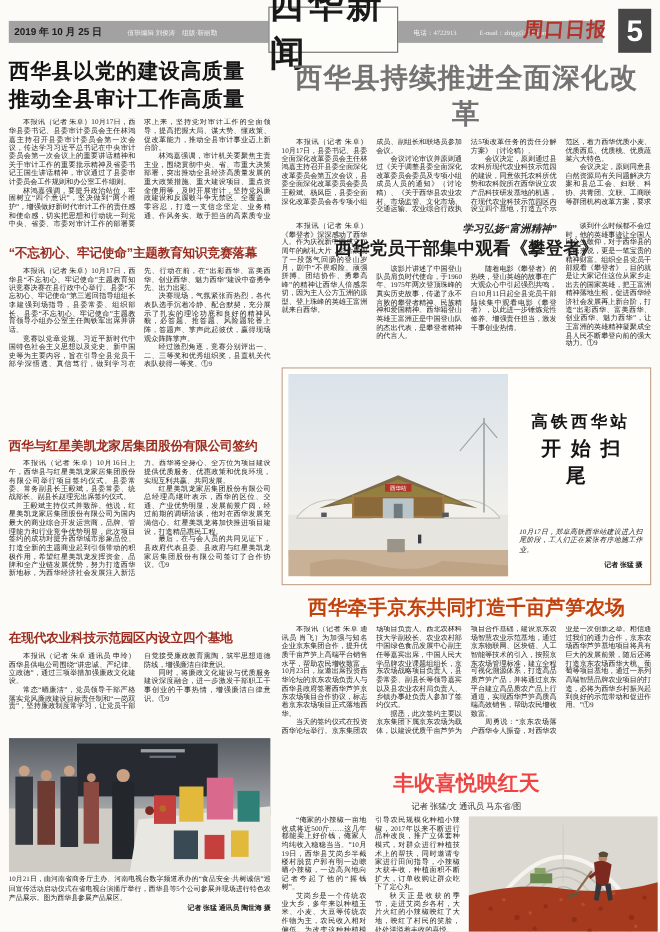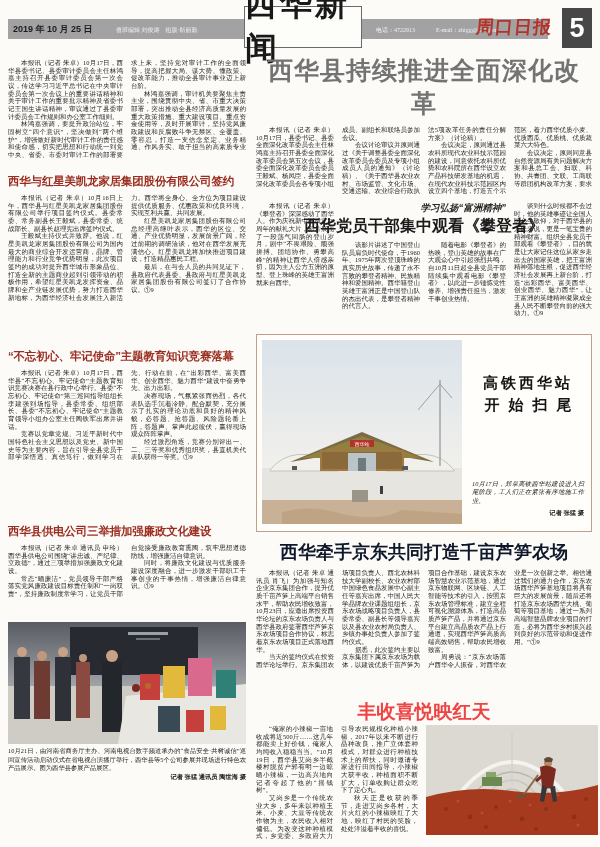--- a/index.html
+++ b/index.html
@@ -29,37 +29,37 @@
   .col-right{flex:1;min-width:0;}
   p{margin:0;text-indent:2em;text-align:justify;}
   .text{font-size:6.5px;line-height:1.18;color:#1f1f1f;overflow:hidden;}
   .cols2{column-count:2;column-gap:8px;}
   .cols4{column-count:4;column-gap:8px;}
   h1,h2,h3{margin:0;font-family:"Liberation Sans",sans-serif;}
   .hl-a{font-size:19px;line-height:1.3;color:#141414;letter-spacing:.5px;font-weight:bold;}
   .hl-sub{font-size:11.5px;color:#9b2d20;margin:9px 0 5px;font-weight:bold;letter-spacing:-.2px;}
   .hl-reform{font-size:25px;color:#737373;text-align:center;letter-spacing:1px;font-weight:bold;
              margin-bottom:6px;}
-  .hl-center{font-size:18px;color:#0f172a;text-align:center;font-weight:bold;margin:8px 0 5px;}
+  .hl-center{font-size:18px;color:#c2410c;text-align:center;font-weight:bold;margin:8px 0 5px;}
   .hl-black{color:#ef4444;}
   .kicker{font-size:9.5px;font-weight:bold;font-style:italic;text-align:right;color:#2c2c2c;
           font-family:"Liberation Serif",serif;}
   .movie-wrap{display:flex;gap:8px;margin-top:6px;height:124px;}
   .movie-col{width:78px;flex:none;}
   .movie-center{flex:1;min-width:0;}
   .movie-hl{position:relative;left:50%;transform:translateX(-50%);width:max-content;
             font-size:16px;font-weight:bold;color:#1b1b1b;margin:1px 0 4px;
             font-family:"Liberation Sans",sans-serif;}
   .station-box{margin-top:8px;border:1px solid #c2a088;background:#fffefb;padding:5px;
                height:186px;display:flex;gap:8px;}
   .station-right{flex:1;position:relative;}
   .station-title{margin-top:34px;text-align:center;font-family:"Liberation Sans",sans-serif;
                  font-weight:bold;color:#141414;}
   .station-title .l1{font-size:15px;letter-spacing:3px;}
-  .station-title .l2{font-size:15px;letter-spacing:9px;margin-top:3px;text-indent:9px;}
+  .station-title .l2{font-size:18px;letter-spacing:9px;margin-top:3px;text-indent:9px;}
   .station-cap{position:absolute;left:2px;right:2px;bottom:20px;font-size:6.3px;
                line-height:1.4;font-style:italic;text-align:justify;}
   .station-credit{position:absolute;right:2px;bottom:8px;font-size:6.3px;font-weight:bold;}
   .byline{font-size:7.5px;text-align:center;color:#333;margin:3px 0 4px;}
   .harvest-row{display:flex;gap:8px;height:160px;}
   .harvest-left{width:162px;flex:none;}
   .harvest-right{flex:1;min-width:0;}
   .photo-cap{font-size:6.3px;line-height:1.35;text-align:justify;margin-top:3px;}
   .cap-credit{text-align:right;font-weight:bold;text-indent:0;}
   figure{margin:0;}
@@ -83,49 +83,53 @@
     </div>
     <div class="brand">周口日报</div>
     <div class="pagenum">5</div>
   </header>
 
   <div class="content">
 
     <section class="col-left">
 
       <article>
+        <h1 class="hl-a">
+          <span>西华县以党的建设高质量</span><br>
+          <span>推动全县审计工作高质量</span>
+        </h1>
         <div class="text cols2" style="height:106px;margin-top:5px;">
             <p>本报讯（记者 朱卓）10月17日，西华县委书记、县委审计委员会主任林鸿嘉主持召开县委审计委员会第一次会议，传达学习习近平总书记在中央审计委员会第一次会议上的重要讲话精神和关于审计工作的重要批示精神及省委书记王国生讲话精神，审议通过了县委审计委员会工作规则和办公室工作细则。</p>
             <p>林鸿嘉强调，要提升政治站位，牢固树立“四个意识”，坚决做到“两个维护”，增强做好新时代审计工作的责任感和使命感，切实把思想和行动统一到党中央、省委、市委对审计工作的部署要求上来，坚持党对审计工作的全面领导，提高把握大局、谋大势、懂政策、促改革能力，推动全县审计事业迈上新台阶。</p>
             <p>林鸿嘉强调，审计机关要聚焦主责主业，围绕贯彻中央、省、市重大决策部署，突出推动全县经济高质量发展的重大政策措施、重大建设项目、重点资金使用等，及时开展审计，坚持党风廉政建设和反腐败斗争无禁区、全覆盖、零容忍，打造一支信念坚定、业务精通、作风务实、敢于担当的高素质专业化审计干部队伍，以党的建设高质量推动全县审计工作高质量。</p>
+          </div>
+      </article>
+
+      <article>
+        <h2 class="hl-sub">“不忘初心、牢记使命”主题教育知识竞赛落幕</h2>
+        <div class="text cols2" style="height:146px;">
+            <p>本报讯（记者 朱卓）10月17日，西华县“不忘初心、牢记使命”主题教育知识竞赛决赛在县行政中心举行。县委“不忘初心、牢记使命”第三巡回指导组组长李建强到场指导，县委常委、组织部长、县委“不忘初心、牢记使命”主题教育领导小组办公室主任陶铁军出席并讲话。</p>
+            <p>竞赛以党章党规、习近平新时代中国特色社会主义思想以及党史、新中国史等为主要内容，旨在引导全县党员干部学深悟透、真信笃行，做到学习在先、行动在前，在“出彩西华、富美西华、创业西华、魅力西华”建设中奋勇争先、出力出彩。</p>
+            <p>决赛现场，气氛紧张而热烈，各代表队选手沉着冷静、配合默契，充分展示了扎实的理论功底和良好的精神风貌，必答题、抢答题、风险题轮番上阵，答题声、掌声此起彼伏，赢得现场观众阵阵掌声。</p>
+            <p>经过激烈角逐，竞赛分别评出一、二、三等奖和优秀组织奖，县直机关代表队获得一等奖。①9</p>
           </div>
       </article>
 
       <article>
         <h2 class="hl-sub">西华与红星美凯龙家居集团股份有限公司签约</h2>
         <div class="text cols2" style="height:146px;">
             <p>本报讯（记者 朱卓）10月16日上午，西华县与红星美凯龙家居集团股份有限公司举行项目签约仪式。县委常委、常务副县长王毅斌，县委常委、统战部长、副县长赵理宪出席签约仪式。</p>
             <p>王毅斌主持仪式并致辞。他说，红星美凯龙家居集团股份有限公司为国内最大的商业综合开发运营商，品牌、管理能力和行业竞争优势明显，此次项目签约的成功对提升西华城市形象品位、打造全新的主题商业起到引领带动的积极作用，希望红星美凯龙发挥资金、品牌和全产业链发展优势，努力打造西华新地标，为西华经济社会发展注入新活力。西华将全身心、全方位为项目建设提供优质服务、优惠政策和优良环境，实现互利共赢、共同发展。</p>
             <p>红星美凯龙家居集团股份有限公司总经理高继叶表示，西华的区位、交通、产业优势明显，发展前景广阔，经过前期的调研洽谈，他对在西华发展充满信心。红星美凯龙将加快推进项目建设，打造精品惠民工程。</p>
             <p>最后，在与会人员的共同见证下，县政府代表县委、县政府与红星美凯龙家居集团股份有限公司签订了合作协议。①9</p>
           </div>
       </article>
 
       <article>
-        <h2 class="hl-sub">“不忘初心、牢记使命”主题教育知识竞赛落幕</h2>
-        <div class="text cols2" style="height:146px;">
-            <p>本报讯（记者 朱卓）10月17日，西华县“不忘初心、牢记使命”主题教育知识竞赛决赛在县行政中心举行。县委“不忘初心、牢记使命”第三巡回指导组组长李建强到场指导，县委常委、组织部长、县委“不忘初心、牢记使命”主题教育领导小组办公室主任陶铁军出席并讲话。</p>
-            <p>竞赛以党章党规、习近平新时代中国特色社会主义思想以及党史、新中国史等为主要内容，旨在引导全县党员干部学深悟透、真信笃行，做到学习在先、行动在前，在“出彩西华、富美西华、创业西华、魅力西华”建设中奋勇争先、出力出彩。</p>
-            <p>决赛现场，气氛紧张而热烈，各代表队选手沉着冷静、配合默契，充分展示了扎实的理论功底和良好的精神风貌，必答题、抢答题、风险题轮番上阵，答题声、掌声此起彼伏，赢得现场观众阵阵掌声。</p>
-            <p>经过激烈角逐，竞赛分别评出一、二、三等奖和优秀组织奖，县直机关代表队获得一等奖。①9</p>
-          </div>
-      </article>
-
-      <article>
-        <h2 class="hl-sub">西华县供电公司三举措加强廉政文化建设</h2>
+        <h2 class="hl-sub">在现代农业科技示范园区内设立四个基地</h2>
         <div class="text cols2" style="height:72px;">
             <p>本报讯（记者 朱卓 通讯员 申玲）西华县供电公司围绕“讲忠诚、严纪律、立政德”，通过三项举措加强廉政文化建设。</p>
             <p>常态“晒廉洁”，党员领导干部严格落实党风廉政建设目标责任制和“一岗双责”，坚持廉政制度常学习，让党员干部自觉接受廉政教育熏陶，筑牢思想道德防线，增强廉洁自律意识。</p>
             <p>同时，将廉政文化建设与优质服务建设深度融合，进一步激发干部职工干事创业的干事热情，增强廉洁自律意识。①9</p>
           </div>
       </article>
 
       <figure class="expo-fig">
         <svg width="238" height="122" viewBox="0 0 238 122">
           <defs>
@@ -249,20 +253,21 @@
         <div class="text cols4" style="height:122px;">
             <p>本报讯（记者 朱卓 通讯员 肖飞）为加强与知名企业京东集团合作，提升优质千亩芦笋上高端平台销售水平，帮助农民增收致富，10月23日，应邀出席投资西华论坛的京东农场负责人与西华县政府签署西华芦笋京东农场项目合作协议，标志着京东农场项目正式落地西华。</p>
             <p>当天的签约仪式在投资西华论坛举行。京东集团农场项目负责人、西北农林科技大学副校长、农业农村部中国绿色食品发展中心副主任等嘉宾出席，中国人民大学品牌农业课题组组长，京东农场战略项目负责人，县委常委、副县长等领导嘉宾以及县农业农村局负责人、乡镇办事处负责人参加了签约仪式。</p>
             <p>据悉，此次签约主要以京东集团下属京东农场为载体，以建设优质千亩芦笋为项目合作基础，建设京东农场智慧农业示范基地，通过京东物联网、区块链、人工智能等技术的引入，按照京东农场管理标准，建立全程可视化溯源体系，打造高品质芦笋产品，并将通过京东平台建立高品质农产品上行通道，实现西华芦笋高质高端高效销售，帮助农民增收致富。</p>
             <p>周勇说：“京东农场落户西华令人振奋，对西华农业是一次创新之举。相信通过我们的通力合作，京东农场西华芦笋基地项目将具有巨大的发展前景，随后还将打造京东农场西华大桃、葡萄等项目基地，通过一系列高端智慧品牌农业项目的打造，必将为西华乡村振兴起到良好的示范带动和促进作用。”①9</p>
           </div>
       </article>
 
       <article style="margin-top:6px;">
         <h2 class="hl-center hl-black" style="font-size:19px;margin-bottom:0;">丰收喜悦映红天</h2>
+        <div class="byline">记者 张猛/文 通讯员 马东省/图</div>
         <div class="harvest-row">
           <div class="harvest-left text cols2" style="height:160px;">
               <p>“俺家的小辣椒一亩地收成将近500斤……这几年都能卖上好价钱，俺家人均纯收入稳稳当当。”10月19日，西华县艾岗乡半截楼村脱贫户郭有明一边晾晒小辣椒，一边高兴地向记者夸起了他的“摇钱树”。</p>
               <p>艾岗乡是一个传统农业大乡，多年来以种植玉米、小麦、大豆等传统农作物为主，农民收入相对偏低。为改变这种种植模式，乡党委、乡政府大力引导农民规模化种植小辣椒，2017年以来不断进行品种改良，推广立体套种模式，对群众进行种植技术上的帮扶，同时邀请专家进行田间指导，小辣椒大获丰收，种植面积不断扩大，订单收购让群众吃下了定心丸。</p>
               <p>秋天正是收获的季节，走进艾岗乡各村，大片火红的小辣椒映红了大地，映红了村民的笑脸，处处洋溢着丰收的喜悦。</p>
             </div>
           <div class="harvest-right">
             <svg width="172" height="110" viewBox="0 0 172 110">
               <rect width="172" height="110" fill="#dcd9d2"></rect>
 

